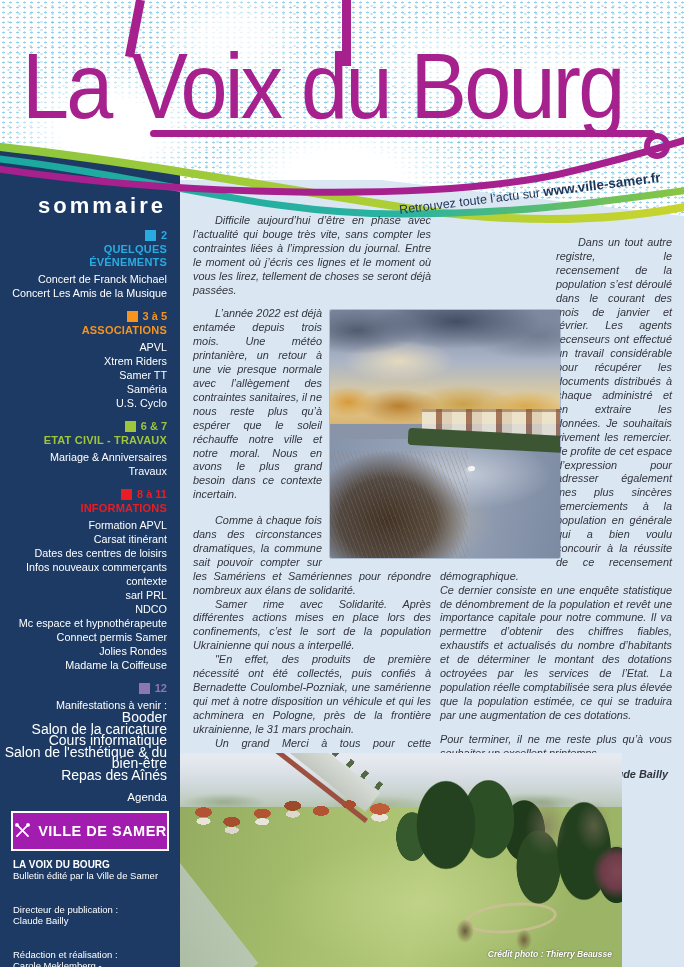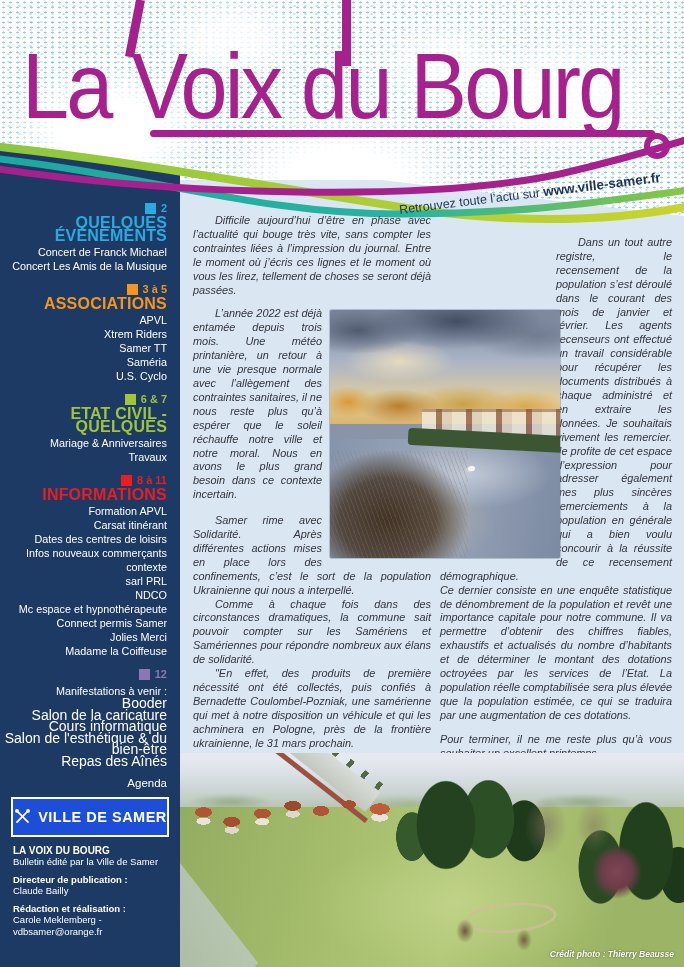--- a/index.html
+++ b/index.html
@@ -45,32 +45,32 @@
     transform-origin:0 0;white-space:nowrap;color:#1e3356;}
   .banner .pre{font-size:12.5px;font-weight:400;}
   .banner .url{font-size:13.5px;font-weight:800;}
 
   
   .sb-title{font-size:22px;font-weight:bold;letter-spacing:3px;padding-right:14px;line-height:27px;}
   .sb-sec{margin-top:10px;padding-right:13px;}
   .sb-mark{display:flex;justify-content:flex-end;align-items:center;gap:5px;
     font-weight:bold;font-size:11px;line-height:13px;}
   .sb-sq{width:11px;height:11px;display:inline-block;}
-  .sb-head{font-weight:bold;font-size:16px;line-height:13px;letter-spacing:.2px;margin-top:1px;padding-left:40px;}
+  .sb-head{font-weight:bold;font-size:11px;line-height:13px;letter-spacing:.2px;margin-top:1px;padding-left:40px;}
   .sb-items{font-size:10.8px;line-height:14px;margin-top:3px;}
   .sb-items-sm{font-size:14px;line-height:11.6px;}
   .c0{color:#29ABE2}.c1{color:#F7941E}.c2{color:#9FC63B}.c3{color:#EC1C24}.c4{color:#8C76B4}
   .sq0{background:#29ABE2}.sq1{background:#F7941E}.sq2{background:#9FC63B}.sq3{background:#EC1C24}.sq4{background:#8C76B4}
   .sb-agenda{font-size:11.5px;margin-top:9px;padding-right:13px;}
-  .sb-logo{margin:8px 11px 0 11px;height:36px;border:2px solid #fff;background:#1d4ed8;
+  .sb-logo{margin:8px 11px 0 11px;height:36px;border:2px solid #fff;background:#a21caf;
     display:flex;align-items:center;justify-content:center;gap:6px;
     font-weight:bold;font-size:14.5px;letter-spacing:.5px;}
   .sb-credits{text-align:left;padding:8px 8px 0 13px;font-size:9.5px;line-height:11.5px;}
   .sb-credits .nm{font-weight:bold;font-size:10px;}
-  .sb-credits .lbl{font-weight:bold;margin-top:6px;}
+  .sb-credits .lbl{font-weight:normal;margin-top:22px;}
 
   
   .col{position:absolute;font-style:italic;font-size:10.9px;line-height:13.9px;
     text-align:justify;color:#32343d;}
   .col-left{left:193px;top:214px;width:238px;}
   .col-right{left:440px;top:236px;width:232px;}
   .col p{margin:0;}
   .salut{margin-bottom:9px !important;}
   .ind{text-indent:22px;}
   .mb10{margin-bottom:10px !important;}
@@ -108,21 +108,21 @@
     linear-gradient(100deg,#8694ab,#9aa6ba 45%,#7c8aa2);}
   .cp-bank{right:-4%;top:49%;width:70%;height:7%;background:#3c5633;
     transform:rotate(3deg);border-radius:4px;}
   .cp-bush{left:-10%;bottom:-12%;width:70%;height:55%;background:
     repeating-linear-gradient(70deg, transparent 0 3px, rgba(150,120,90,.25) 3px 4px),
     radial-gradient(closest-side, rgba(61,45,30,.95), rgba(61,45,30,.75) 60%, transparent);}
   .cp-swan{left:60%;top:63%;width:7px;height:5px;background:#f5f5f0;
     border-radius:60% 40% 50% 50%;box-shadow:-2px 1px 2px rgba(255,255,255,.4);}
 
   
-  .ap{position:absolute;left:180px;top:753px;width:504px;height:214px;overflow:hidden;background:#be185d;}
+  .ap{position:absolute;left:180px;top:753px;width:442px;height:214px;overflow:hidden;background:#be185d;}
   .ap>div{position:absolute;}
   .ap-sky{left:0;top:0;width:100%;height:58px;background:
     linear-gradient(#e6eaf0 8%,#d6dde2 45%,#c2cdc4 80%,#b3c2ae);}
   .ap-far{left:0;top:34px;width:100%;height:30px;opacity:.8;filter:blur(1px);background:
     radial-gradient(60px 12px at 10% 50%, #8fa57f, transparent 70%),
     radial-gradient(80px 14px at 45% 60%, #9eb288, transparent 70%),
     radial-gradient(70px 12px at 80% 50%, #8da37c, transparent 70%);}
   .ap-lawn{left:0;top:54px;width:100%;height:160px;background:
     radial-gradient(200px 90px at 55% 60%, rgba(205,220,150,.5), transparent 75%),
     linear-gradient(105deg,#93ac60 0%,#a7bf6e 35%,#b2c878 55%,#9cb465 85%);}
@@ -183,20 +183,21 @@
     <div class="asc asc-v"></div>
     <div class="asc asc-d"></div>
     <div class="masthead">La Voix du Bourg</div>
     <div class="title-underline"></div>
     <div class="g-loop"></div>
   </div>
 
   <div class="panel"></div>
 
   <div class="sidebar">
+    <div class="sb-title">sommaire</div>
 
     <div class="sb-sec">
       <div class="sb-mark c0">
           <span class="sb-sq sq0"></span>
           <span>2</span>
         </div>
       <div class="sb-head c0">QUELQUES ÉVÉNEMENTS</div>
       <div class="sb-items">
         <div>Concert de Franck Michael</div>
         <div>Concert Les Amis de la Musique</div>
@@ -216,21 +217,21 @@
         <div>Saméria</div>
         <div>U.S. Cyclo</div>
       </div>
     </div>
 
     <div class="sb-sec">
       <div class="sb-mark c2">
           <span class="sb-sq sq2"></span>
           <span>6 &amp; 7</span>
         </div>
-      <div class="sb-head c2">ETAT CIVIL - QUELQUES</div>
+      <div class="sb-head c2">ETAT CIVIL - TRAVAUX</div>
       <div class="sb-items">
         <div>Mariage &amp; Anniversaires</div>
         <div>Travaux</div>
       </div>
     </div>
 
     <div class="sb-sec">
       <div class="sb-mark c3">
           <span class="sb-sq sq3"></span>
           <span>8 à 11</span>
@@ -239,21 +240,21 @@
       <div class="sb-items">
         <div>Formation APVL</div>
         <div>Carsat itinérant</div>
         <div>Dates des centres de loisirs</div>
         <div>Infos nouveaux commerçants</div>
         <div>contexte</div>
         <div>sarl PRL</div>
         <div>NDCO</div>
         <div>Mc espace et hypnothérapeute</div>
         <div>Connect permis Samer</div>
-        <div>Jolies Merci</div>
+        <div>Jolies Rondes</div>
         <div>Madame la Coiffeuse</div>
       </div>
     </div>
 
     <div class="sb-sec">
       <div class="sb-mark c4">
           <span class="sb-sq sq4"></span>
           <span>12</span>
         </div>
       <div class="sb-items">
@@ -311,22 +312,22 @@
     <path d="M-8,50 C180,78 430,84 560,56 C620,42 660,30 692,20" fill="none" stroke="#A6208E" stroke-width="7"></path>
   </svg>
 
   <div class="banner">
     <span class="pre">Retrouvez toute l’actu sur </span><span class="url">www.ville-samer.fr</span>
   </div>
 
   <div class="col col-left">
     <p class="ind mb10">Difficile aujourd’hui d’être en phase avec l’actualité qui bouge très vite, sans compter les contraintes liées à l’impression du journal. Entre le moment où j’écris ces lignes et le moment où vous les lirez, tellement de choses se seront déjà passées.</p>
     <p class="ind mb12"><span class="wr"></span><span>L’année 2022 est déjà entamée depuis trois mois. Une météo printanière, un retour à une vie presque normale avec l’allègement des contraintes sanitaires, il ne nous reste plus qu’à espérer que le soleil réchauffe notre ville et notre moral. Nous en avons le plus grand besoin dans ce contexte incertain.</span></p>
+    <p class="ind">Comme à chaque fois dans des circonstances dramatiques, la commune sait pouvoir compter sur les Samériens et Samériennes pour répondre nombreux aux élans de solidarité.</p>
     <p class="ind">Samer rime avec Solidarité. Après différentes actions mises en place lors des confinements, c’est le sort de la population Ukrainienne qui nous a interpellé.</p>
-    <p class="ind">Comme à chaque fois dans des circonstances dramatiques, la commune sait pouvoir compter sur les Samériens et Samériennes pour répondre nombreux aux élans de solidarité.</p>
     <p class="ind">"En effet, des produits de première nécessité ont été collectés, puis confiés à Bernadette Coulombel-Pozniak, une samérienne qui met à notre disposition un véhicule et qui les achminera en Pologne, près de la frontière ukrainienne, le 31 mars prochain.</p>
     <p class="ind">Un grand Merci à tous pour cette mobilisation !</p>
   </div>
 
   <div class="col col-right">
     <p class="ind"><span class="wl"></span><span>Dans un tout autre registre, le recensement de la population s’est déroulé dans le courant des mois de janvier et février. Les agents recenseurs ont effectué un travail considérable pour récupérer les documents distribués à chaque administré et en extraire les données. Je souhaitais vivement les remercier. Je profite de cet espace d’expression pour adresser également mes plus sincères remerciements à la population en générale qui a bien voulu concourir à la réussite de ce recensement démographique.</span></p>
     <p>Ce dernier consiste en une enquête statistique de dénombrement de la population et revêt une importance capitale pour notre commune. Il va permettre d’obtenir des chiffres fiables, exhaustifs et actualisés du nombre d’habitants et de déterminer le montant des dotations octroyées par les services de l’Etat. La population réelle comptabilisée sera plus élevée que la population estimée, ce qui se traduira par une augmentation de ces dotations.</p>
     <p class="mt10">Pour terminer, il ne me reste plus qu’à vous souhaiter un excellent printemps.</p>
     <p class="signature">Claude Bailly</p>
   </div>

